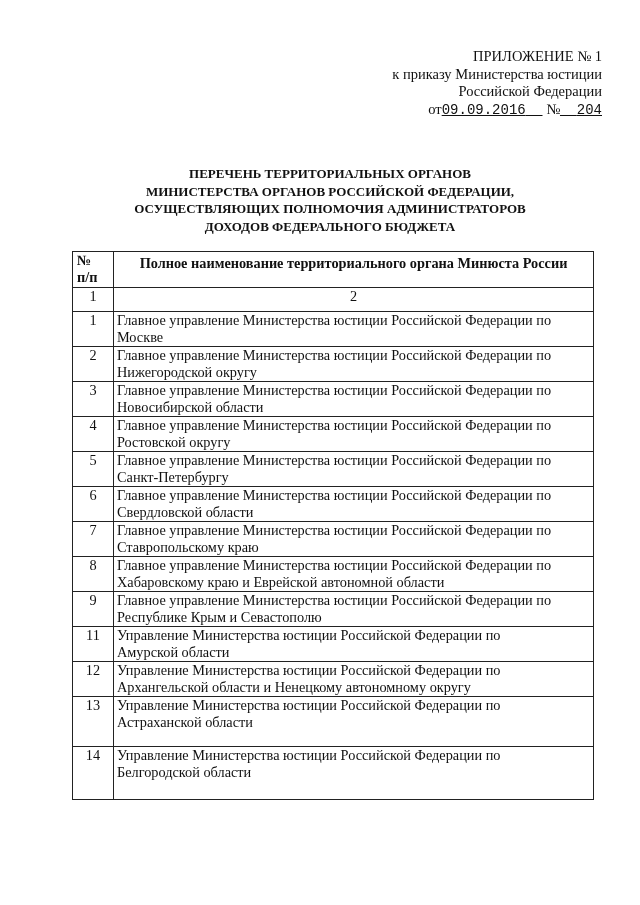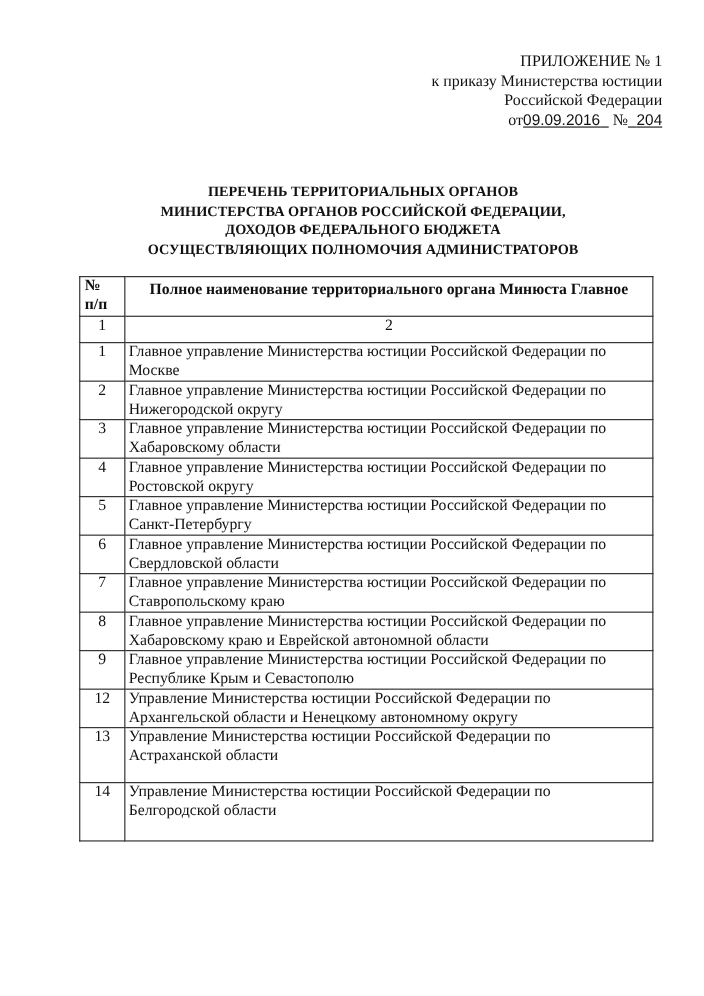--- a/index.html
+++ b/index.html
@@ -5,21 +5,21 @@
   html, body { margin: 0; padding: 0; }
   body {
     width: 640px; height: 905px; background: #ffffff; position: relative;
     font-family: "Liberation Serif", "DejaVu Serif", serif; color: #111;
     overflow: hidden;
   }
   .appendix {
     position: absolute; left: 330px; top: 48px; width: 272px;
     text-align: right; font-size: 14.5px; line-height: 17.5px;
   }
-  .appendix .mono { font-family: Liberation Sans, sans-serif; font-size: 14px; text-decoration: underline; margin-top: 17px; }
+  .appendix .mono { font-family: Liberation Mono, monospace; font-size: 14px; text-decoration: underline; margin-top: 17px; }
   .title {
     position: absolute; left: 60px; top: 165px; width: 540px;
     text-align: center; font-weight: bold; font-size: 13px; line-height: 17.5px;
   }
   table.list {
     position: absolute; left: 72px; top: 251px; width: 522px;
     border-collapse: collapse; font-size: 14.3px; line-height: 17px;
   }
   table.list td, table.list th {
     border: 1px solid #222; padding: 0 3px; vertical-align: top;
@@ -43,32 +43,32 @@
   <div>Российской Федерации</div>
   <div>
     <span>от</span><span class="mono">09.09.2016</span><span class="mono">&nbsp;&nbsp;</span>
     <span>№</span><span class="mono">&nbsp;&nbsp;</span><span class="mono">204</span>
   </div>
 </div>
 
 <div class="title">
   <div>ПЕРЕЧЕНЬ ТЕРРИТОРИАЛЬНЫХ ОРГАНОВ</div>
   <div>МИНИСТЕРСТВА ОРГАНОВ РОССИЙСКОЙ ФЕДЕРАЦИИ,</div>
+  <div>ОСУЩЕСТВЛЯЮЩИХ ПОЛНОМОЧИЯ АДМИНИСТРАТОРОВ</div>
   <div>ДОХОДОВ ФЕДЕРАЛЬНОГО БЮДЖЕТА</div>
-  <div>ОСУЩЕСТВЛЯЮЩИХ ПОЛНОМОЧИЯ АДМИНИСТРАТОРОВ</div>
 </div>
 
 <table class="list">
   <thead>
     <tr>
       <th class="col-num hdr-num">
         <div>№</div>
         <div>п/п</div>
       </th>
-      <th class="hdr-name">Полное наименование территориального органа Минюста Главное</th>
+      <th class="hdr-name">Полное наименование территориального органа Минюста России</th>
     </tr>
   </thead>
   <tbody id="tbody">
     <tr class="idx-row">
       <td class="col-num">1</td>
       <td>2</td>
     </tr>
   <tr class="row">
         <td class="col-num num">1</td>
         <td>
@@ -80,21 +80,21 @@
         <td class="col-num num">2</td>
         <td>
           <div>Главное управление Министерства юстиции Российской Федерации по</div>
           <div>Нижегородской округу</div>
         </td>
       </tr>
       <tr class="row">
         <td class="col-num num">3</td>
         <td>
           <div>Главное управление Министерства юстиции Российской Федерации по</div>
-          <div>Хабаровскому области</div>
+          <div>Новосибирской области</div>
         </td>
       </tr>
       <tr class="row">
         <td class="col-num num">4</td>
         <td>
           <div>Главное управление Министерства юстиции Российской Федерации по</div>
           <div>Ростовской округу</div>
         </td>
       </tr>
       <tr class="row">
@@ -126,20 +126,27 @@
         </td>
       </tr>
       <tr class="row">
         <td class="col-num num">9</td>
         <td>
           <div>Главное управление Министерства юстиции Российской Федерации по</div>
           <div>Республике Крым и Севастополю</div>
         </td>
       </tr>
       <tr class="row">
+        <td class="col-num num">11</td>
+        <td>
+          <div>Управление Министерства юстиции Российской Федерации по</div>
+          <div>Амурской области</div>
+        </td>
+      </tr>
+      <tr class="row">
         <td class="col-num num">12</td>
         <td>
           <div>Управление Министерства юстиции Российской Федерации по</div>
           <div>Архангельской области и Ненецкому автономному округу</div>
         </td>
       </tr>
       <tr class="row tall13">
         <td class="col-num num">13</td>
         <td>
           <div>Управление Министерства юстиции Российской Федерации по</div>

